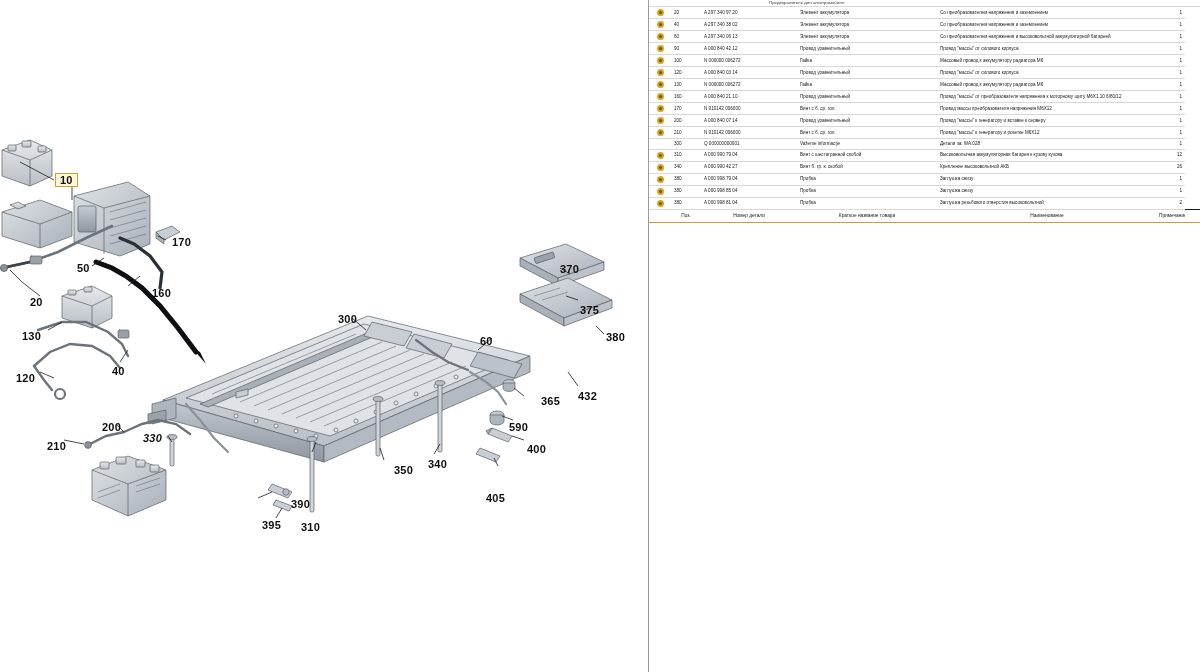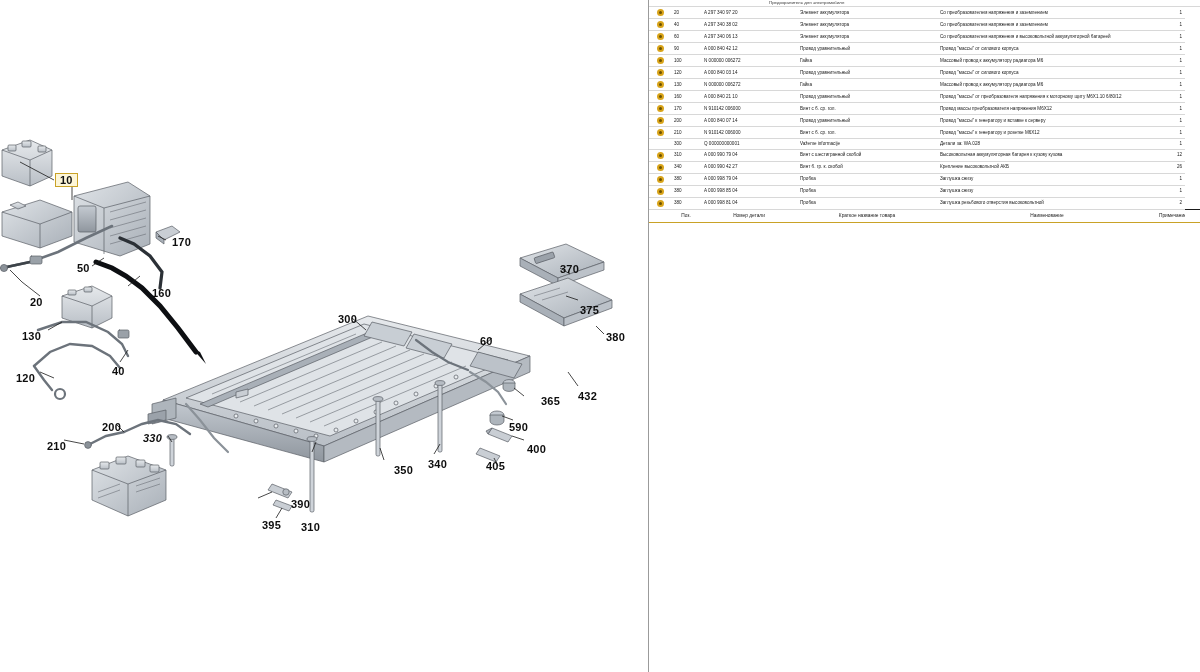--- a/index.html
+++ b/index.html
@@ -370,21 +370,21 @@
         <div class="calloutlbl" style="left: 378px; top: 464px; margin-left: 16px;">350</div>
         <div class="calloutlbl" style="left: 509px; top: 421px;">590</div>
         <div class="calloutlbl" style="left: 521px; top: 395px; margin-left: 20px;">365</div>
         <div class="calloutlbl" style="left: 560px; top: 263px;">370</div>
         <div class="calloutlbl" style="left: 580px; top: 304px;">375</div>
         <div class="calloutlbl" style="left: 606px; top: 331px;">380</div>
         <div class="calloutlbl" style="left: 578px; top: 390px;">432</div>
         <div class="calloutlbl" style="left: 243px; top: 498px; margin-left: 48px;">390</div>
         <div class="calloutlbl" style="left: 262px; top: 519px;">395</div>
         <div class="calloutlbl" style="left: 527px; top: 443px;">400</div>
-        <div class="calloutlbl" style="left: 486px; top: 460px;">405</div>
+        <div class="calloutlbl" style="left: 486px; top: 492px;">405</div>
       </div>
   </div>
 
   <div id="divider"></div>
 
   <div id="tablepane">
     <div class="topedge">Предохранитель для электромобиля</div>
     <table class="parts">
       <tbody id="tbody">
           <tr>

